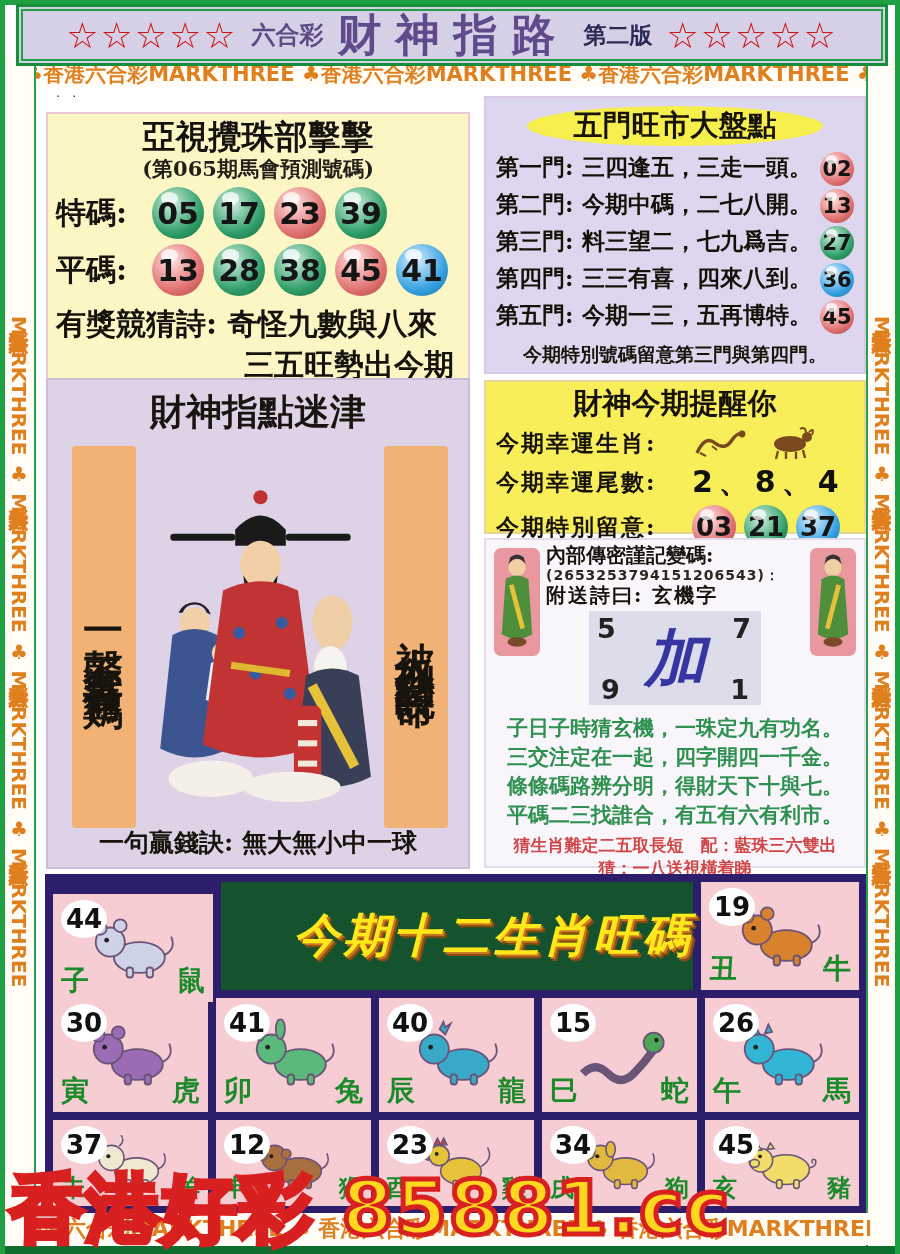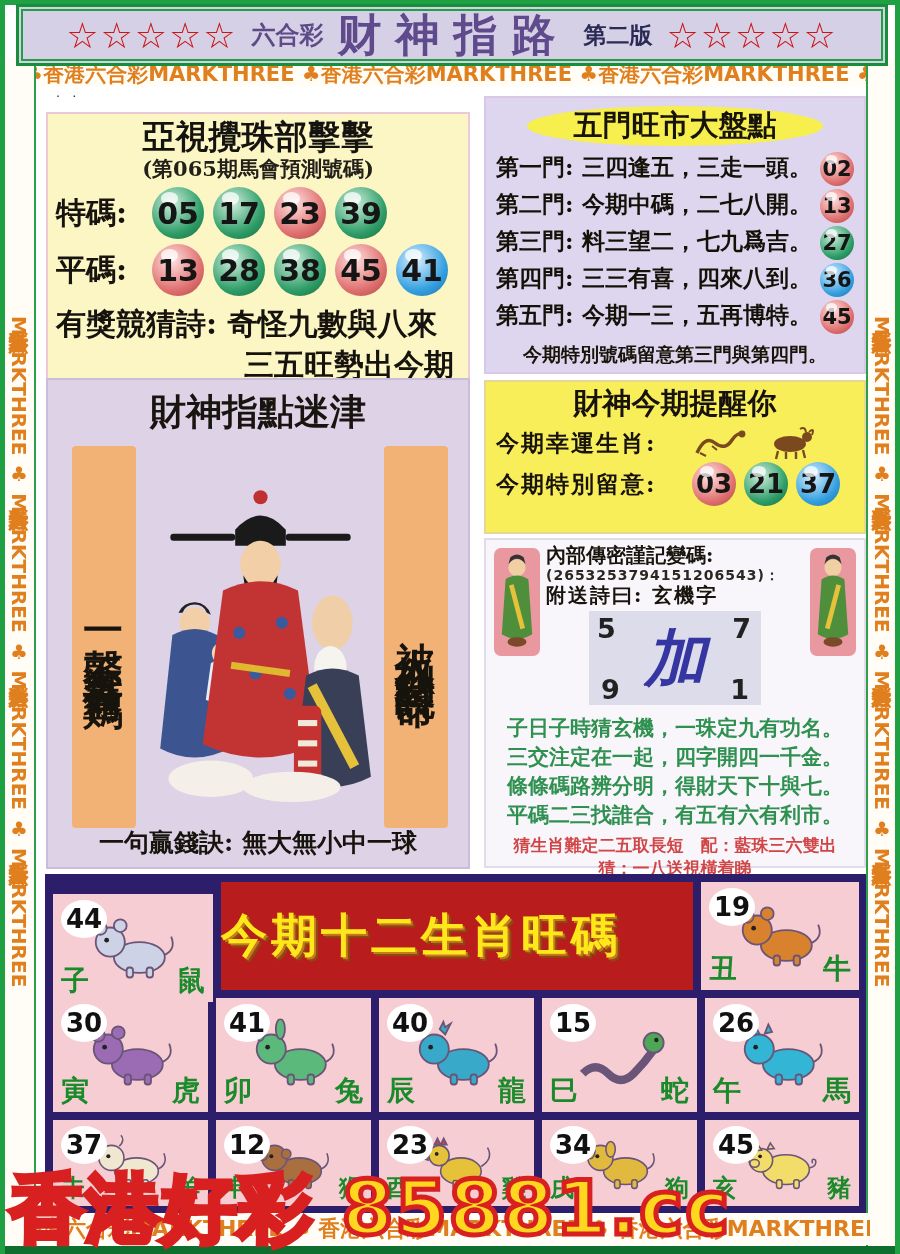--- a/index.html
+++ b/index.html
@@ -112,21 +112,21 @@
   
   .grid{left:45px;top:874px;width:822px;height:340px;background:#2c1e6b;z-index:3;}
   .cell{position:absolute;background:#f6cdd3;}
   .badge{position:absolute;left:8px;top:6px;width:46px;height:38px;background:#fff;border-radius:50%;
     display:flex;align-items:center;justify-content:center;font-size:26px;font-weight:bold;color:#111;z-index:2;}
   .branch{position:absolute;left:8px;bottom:2px;font-size:28px;font-weight:bold;color:#1a8a2a;}
   .aname{position:absolute;right:8px;bottom:2px;font-size:28px;font-weight:bold;color:#1a8a2a;}
   .cell svg.animal{position:absolute;left:50%;top:50%;transform:translate(-50%,-52%);width:100px;height:70px;}
   .cell.short .branch,.cell.short .aname{font-size:24px;}
   .cell.short svg.animal{width:86px;height:60px;}
-  .banner{position:absolute;background:#b91c1c;display:flex;align-items:center;justify-content:flex-start;}
+  .banner{position:absolute;background:#14532d;display:flex;align-items:center;justify-content:flex-end;font-style:italic;}
   .banner span{font-size:46px;font-weight:bold;color:#ffe81a;letter-spacing:4px;
     text-shadow:2px 2px 0 #c87820,4px 4px 0 #8a4a10;white-space:nowrap;}
   svg .eye{fill:#222;stroke:none;}
   svg .tail{fill:none;}
 
   
   .watermark{position:absolute;left:10px;top:1160px;width:880px;z-index:60;
     font-size:74px;font-weight:bold;color:#ffd71e;letter-spacing:2px;
     -webkit-text-stroke:5px #d82020;white-space:nowrap;}
 </style>
@@ -285,20 +285,24 @@
         <path d="M5 27 q8 -18 18 -10 q10 8 17 -3 q6 -9 12 -5" fill="none" stroke="#7a4a1e" stroke-width="3.5"></path>
         <circle cx="50" cy="8" r="3.4" fill="#7a4a1e"></circle>
         <path d="M8 27 l6 3 M20 20 l5 4" stroke="#7a4a1e" stroke-width="2"></path>
       </svg>
       <svg class="zicon" viewBox="0 0 56 34">
         <ellipse cx="28" cy="18" rx="16" ry="8" fill="#7a4a1e"></ellipse>
         <circle cx="45" cy="11" r="5" fill="#7a4a1e"></circle>
         <path d="M47 6 q6 -5 3 3 M44 6 q-1 -6 -6 -3" fill="none" stroke="#7a4a1e" stroke-width="2"></path>
         <path d="M16 25 l-2 8 M24 26 l0 7 M34 26 l0 7 M41 24 l2 8" stroke="#7a4a1e" stroke-width="2.4"></path>
       </svg>
+    </div>
+    <div class="r-row">
+      <span class="rl kai">今期幸運尾數:</span>
+      <span class="big">2、8、4</span>
     </div>
     <div class="r-row">
       <span class="rl kai">今期特別留意:</span>
       <span class="ball md" data-color="red">
           <b>03</b>
         </span>
       <span class="ball md" data-color="green">
           <b>21</b>
         </span>
       <span class="ball md" data-color="blue">

